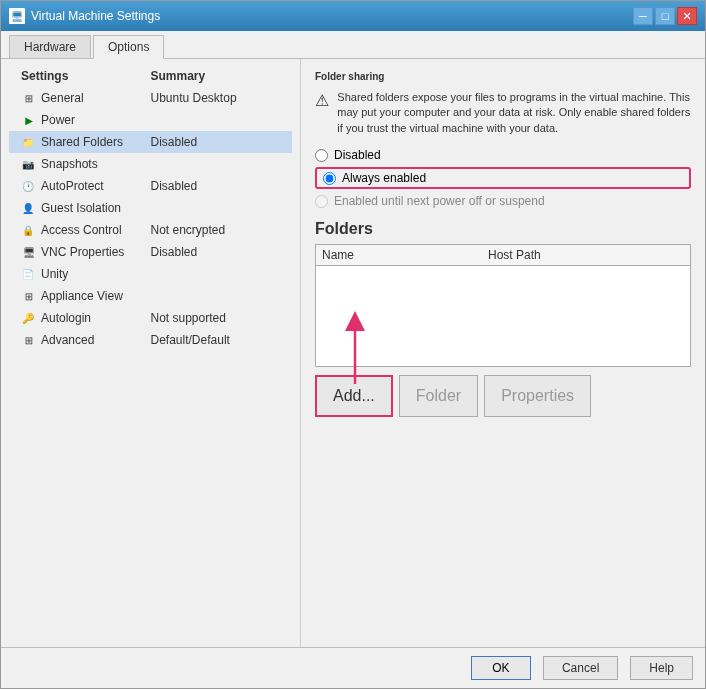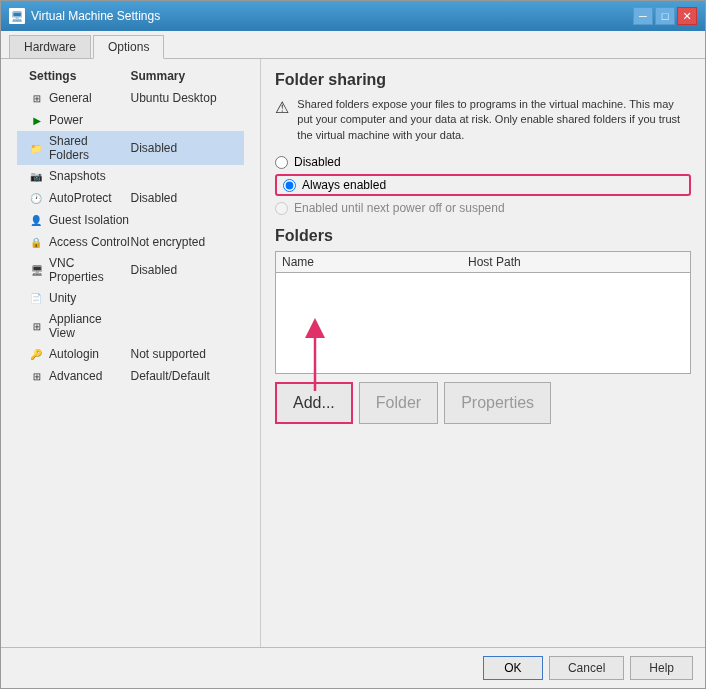--- a/index.html
+++ b/index.html
@@ -88,23 +88,23 @@
       border-bottom: 1px solid #f0f0f0;
       margin-bottom: -1px;
       z-index: 1;
     }
     .content {
       display: flex;
       flex: 1;
       overflow: hidden;
     }
     .left-panel {
-      width: 260px;
+      width: 300px;
       border-right: 1px solid #ccc;
-      padding: 8px 16px;
+      padding: 8px 8px;
       flex-shrink: 0;
       overflow-y: auto;
     }
     .settings-header {
       display: grid;
       grid-template-columns: 1fr 1fr;
       padding: 2px 12px;
       color: #333;
       font-weight: bold;
       margin-bottom: 2px;
@@ -131,21 +131,21 @@
       align-items: center;
       justify-content: center;
       font-size: 10px;
     }
     .right-panel {
       flex: 1;
       padding: 12px 14px;
       overflow-y: auto;
     }
     .section-title {
-      font-size: 16px;
+      font-size: 10px;
       font-weight: bold;
       color: #333;
       margin-bottom: 8px;
     }
     .warning-box {
       display: flex;
       gap: 8px;
       margin-bottom: 12px;
       font-size: 11px;
       color: #333;
@@ -223,21 +223,21 @@
       background: #e8e8e8;
     }
     .btn:disabled {
       color: #999;
       cursor: default;
     }
     .bottom-bar {
       padding: 8px 12px;
       display: flex;
       justify-content: flex-end;
-      gap: 6px;
+      gap: 12px;
       border-top: 1px solid #bbb;
       background: #f0f0f0;
       flex-shrink: 0;
     }
     .bottom-btn {
       padding: 4px 18px;
       background: #e8e8e8;
       border: 1px solid #aaa;
       font-size: 12px;
       cursor: pointer;

